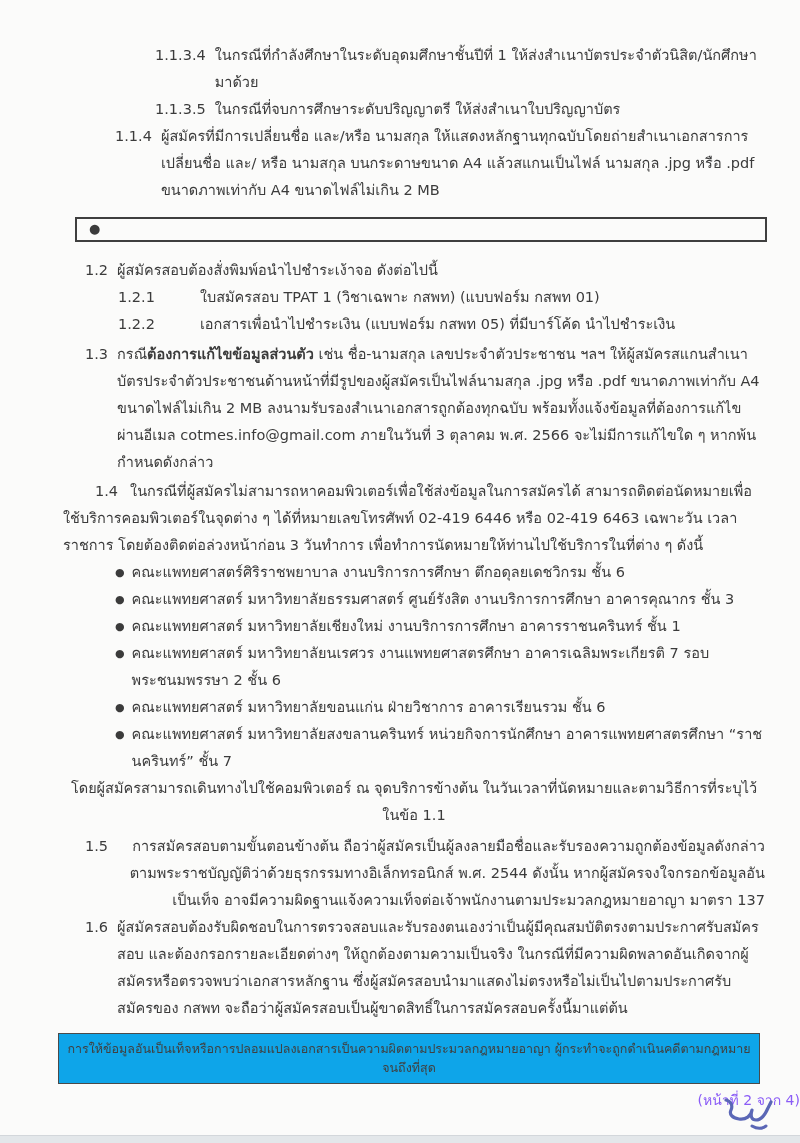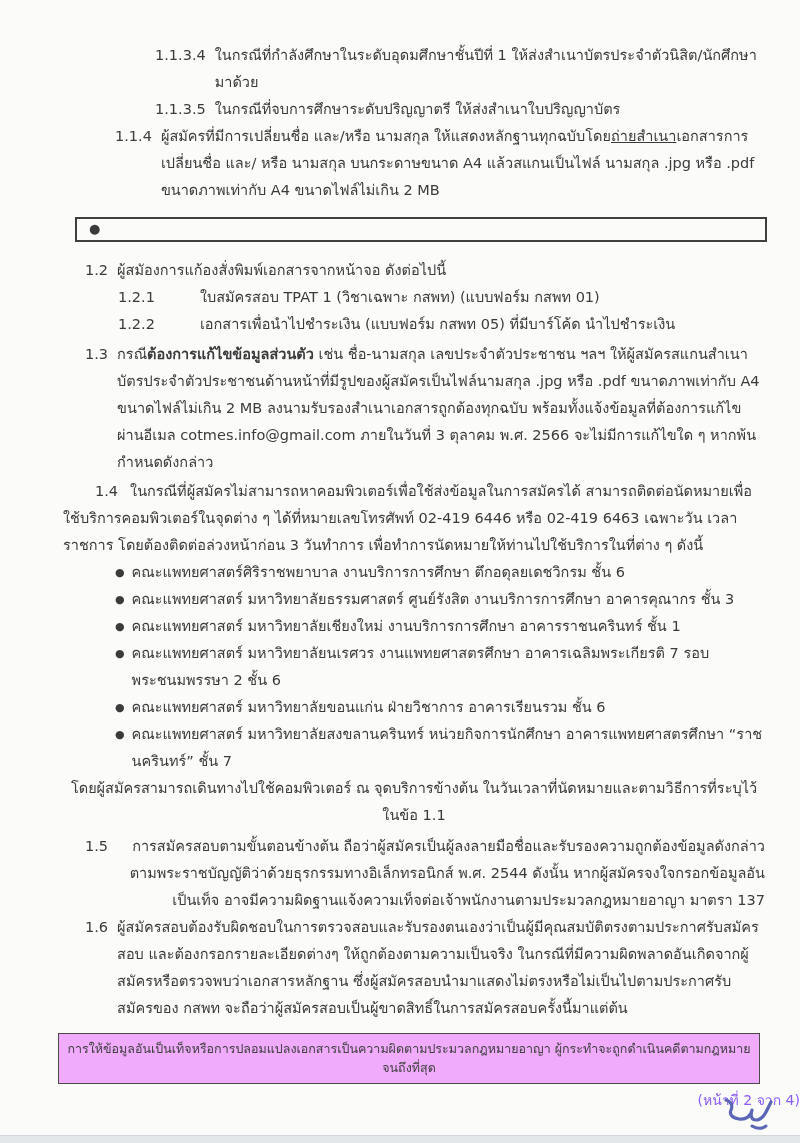--- a/index.html
+++ b/index.html
@@ -18,21 +18,21 @@
   }
   .item { display: flex; align-items: flex-start; }
   .item .num { flex: 0 0 auto; margin-right: 9px; white-space: nowrap; }
   .item .body { flex: 1 1 auto; }
 
   .lvl4 { margin-left: 92px; }          
   .lvl3 { margin-left: 52px; }          
   .lvl2 { margin-left: 22px; }          
   .sub2 { margin-left: 55px; gap: 36px; }          
 
-  .underline { text-decoration: underline; }
+  .underline { }
   .bold { font-weight: 700; }
 
   .notice-box {
     border: 2px solid #3f3f3f;
     margin: 13px 0 15px 12px;
     width: 666px;
     padding: 3px 10px 5px 12px;
     font-weight: 700;
     font-size: 15.5px;
     display: flex;
@@ -48,21 +48,21 @@
   .loc .body { flex: 1 1 auto; }
 
   .closing { margin-left: 0; text-align: center; }
   .mt3 { margin-top: 3px; }
   .mt4 { margin-top: 4px; text-align: right; }
 
   .footer-box {
     position: absolute;
     left: 58px; right: 40px; top: 1033px;
     border: 1px solid #4a4a4a;
-    background: #f0abfc;
+    background: #0ea5e9;
     text-align: center;
     font-size: 12.5px;
     line-height: 19px;
     padding: 5px 6px 6px 6px;
     color: #404040;
   }
   .page-num {
     position: absolute;
     top: 1089px; left: 0; right: 0;
     text-align: right;
@@ -101,21 +101,21 @@
     <span class="num">1.1.4</span>
     <span class="body"><span>ผู้สมัครที่มีการเปลี่ยนชื่อ และ/หรือ นามสกุล ให้แสดงหลักฐานทุกฉบับโดย</span><span class="underline">ถ่ายสำเนา</span><span>เอกสารการเปลี่ยนชื่อ และ/ หรือ นามสกุล บนกระดาษขนาด A4  แล้วสแกนเป็นไฟล์ นามสกุล .jpg หรือ .pdf ขนาดภาพเท่ากับ A4 ขนาดไฟล์ไม่เกิน 2 MB</span></span>
   </div>
 
   <div class="notice-box">
     <span class="dot">●</span>
   </div>
 
   <div class="item lvl2">
     <span class="num">1.2</span>
-    <span class="body">ผู้สมัองการแก้องสั่งพิมพ์เอกสารจากหน้าจอ ดังต่อไปนี้</span>
+    <span class="body">ผู้สมัครสอบต้องสั่งพิมพ์อนำไปชำระเง้าจอ ดังต่อไปนี้</span>
   </div>
 
   <div class="item sub2">
     <span class="num">1.2.1</span>
     <span class="body">ใบสมัครสอบ TPAT 1 (วิชาเฉพาะ กสพท)  (แบบฟอร์ม กสพท 01)</span>
   </div>
 
   <div class="item sub2">
     <span class="num">1.2.2</span>
     <span class="body">เอกสารเพื่อนำไปชำระเงิน (แบบฟอร์ม กสพท 05) ที่มีบาร์โค้ด นำไปชำระเงิน</span>

